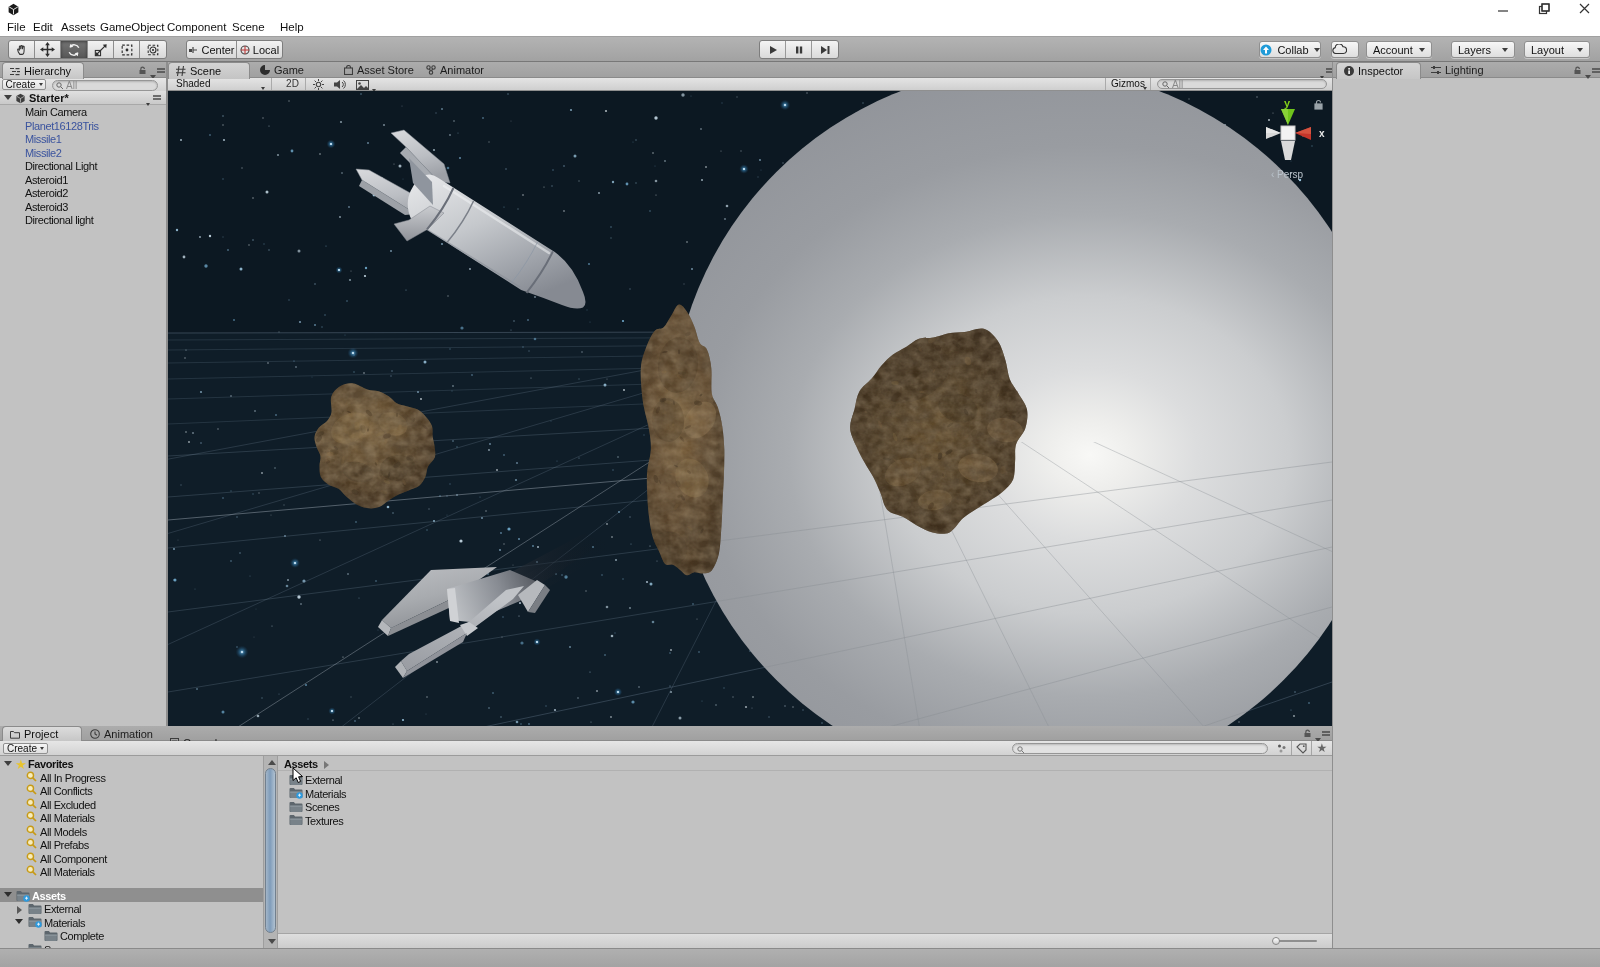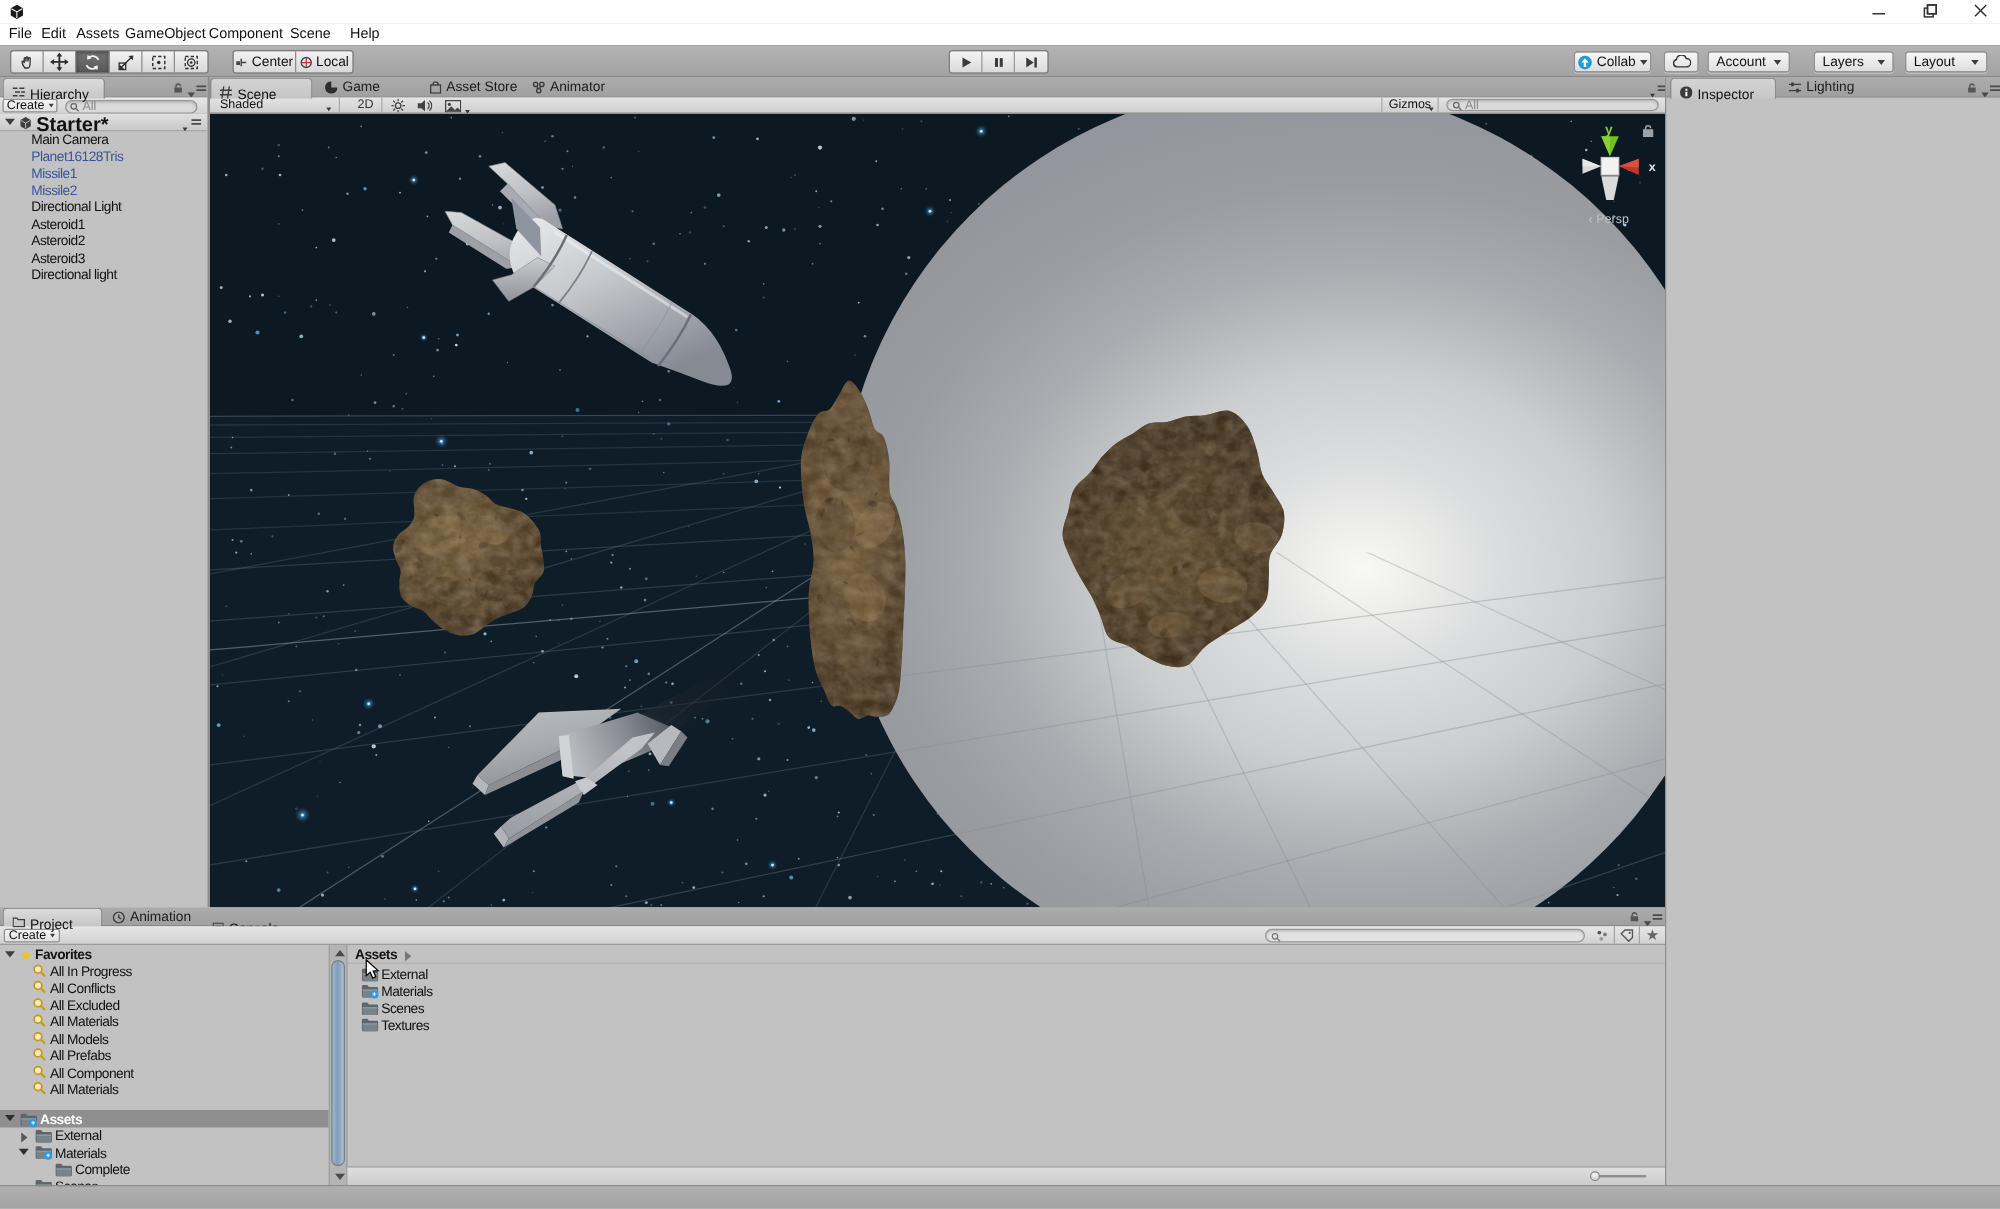--- a/index.html
+++ b/index.html
@@ -1,18 +1,18 @@
 <!DOCTYPE html>
 <html><head><meta charset="utf-8"><style>
 *{margin:0;padding:0;box-sizing:border-box}
 html,body{width:1600px;height:967px;overflow:hidden}
 body{font-family:"Liberation Sans",sans-serif;background:#c2c2c2;position:relative;font-size:11px;color:#111}
 .abs{position:absolute}
-.btn{position:absolute;background:linear-gradient(#f7f7f7,#dedede);border:1px solid #8f8f8f;border-radius:3px;font-size:11px;color:#111;display:flex;align-items:center;justify-content:center;box-shadow:0 1px 0 rgba(255,255,255,.4)}
-.tab{position:absolute;height:17px;line-height:15px;border:1px solid #8b8b8b;border-bottom:none;border-radius:4px 4px 0 0;z-index:3;background:linear-gradient(#dcdcdc,#c6c6c6);font-size:11px;color:#0f0f0f;display:flex;align-items:flex-start;padding:6px 7px;gap:4px}
+.btn{position:absolute;background:linear-gradient(#f7f7f7,#dedede);border:1px solid #8f8f8f;border-radius:3px;font-size:11px;color:#111;display:flex;align-items:center;justify-content:space-between;box-shadow:0 1px 0 rgba(255,255,255,.4)}
+.tab{position:absolute;height:17px;line-height:15px;border:1px solid #8b8b8b;border-bottom:none;border-radius:4px 4px 0 0;z-index:3;background:linear-gradient(#dcdcdc,#c6c6c6);font-size:11px;color:#0f0f0f;display:flex;align-items:center;padding:6px 7px;gap:4px}
 .tabghost{position:absolute;height:16px;line-height:16px;font-size:11px;color:#1c1c1c;display:flex;align-items:center;gap:4px}
 .dock{position:absolute;background:linear-gradient(#acacac,#a0a0a0);border-bottom:1px solid #8a8a8a}
 .pill{position:absolute;background:#dadada;border:1px solid #969696;border-radius:8px;box-shadow:inset 0 1px 2px rgba(0,0,0,.18)}
 .row{position:absolute;height:13px;line-height:13px;font-size:11px;letter-spacing:-0.4px;white-space:nowrap}
 .carat{display:inline-block;width:0;height:0;border-left:3px solid transparent;border-right:3px solid transparent;border-top:4px solid #3c3c3c}
 .mtri{display:block;width:0;height:0;border-left:4px solid transparent;border-right:4px solid transparent;border-top:5px solid #3f3f3f}
 .tri-r{display:block;width:0;height:0;border-top:4px solid transparent;border-bottom:4px solid transparent;border-left:5px solid #595959}
 </style></head>
 <body>
 
@@ -172,21 +172,21 @@
   </div>
 
   <div class="abs" style="left:0;top:29px;width:166px;height:14px;background:linear-gradient(#e0e0e0,#c9c9c9);border-bottom:1px solid #a8a8a8">
     <div class="abs" style="left:4px;top:4px">
         <span class="mtri"></span>
       </div>
     <svg class="abs" style="left:15px;top:1.5px" width="11" height="11" viewBox="0 0 24 24">
         <path fill="#3e3e3e" d="M12,1.5 L21,6.75 V17.25 L12,22.5 L3,17.25 V6.75 Z"></path>
         <path d="M12,12 L12,21 M12,12 L4,7.3 M12,12 L20,7.3" stroke="#c9c9c9" stroke-width="1.6" fill="none"></path>
       </svg>
-    <div class="abs" style="left:29px;top:1px;font-weight:bold;font-size:16px">Starter*</div>
+    <div class="abs" style="left:29px;top:1px;font-weight:bold;font-size:11px">Starter*</div>
     <div class="abs" style="left:146px;top:5px"><span class="carat" style="border-top-width:3px;border-left-width:2.5px;border-right-width:2.5px"></span></div>
     <svg class="abs" style="left:153px;top:3px" width="8" height="8" viewBox="0 0 8 8">
         <g stroke="#4a4a4a" stroke-width="1.4">
           <path d="M0,2 h8 M0,5 h8"></path>
         </g>
       </svg>
   </div>
   <div class="row" style="left:25px;top:44px">Main Camera</div>
   <div class="row" style="left:25px;top:57.5px;color:#3a539e">Planet16128Tris</div>
   <div class="row" style="left:25px;top:71px;color:#3a539e">Missile1</div>

